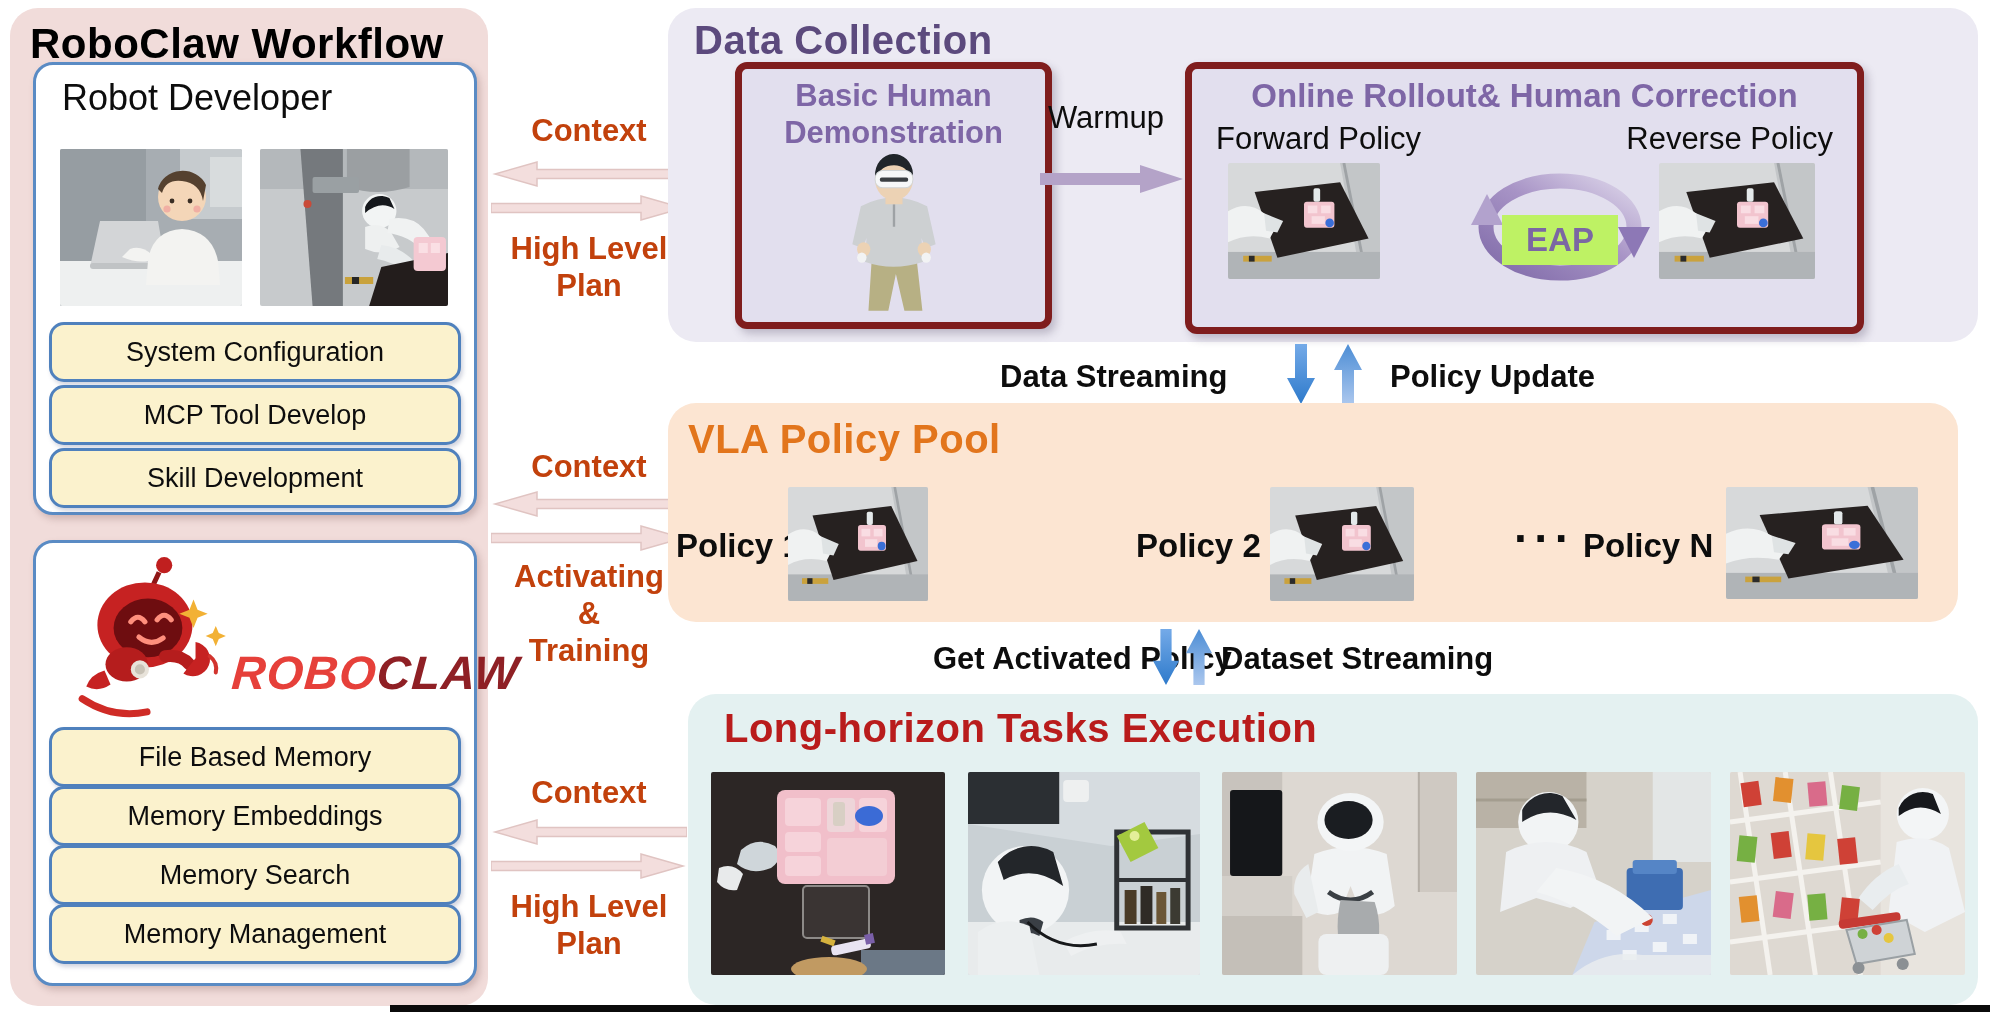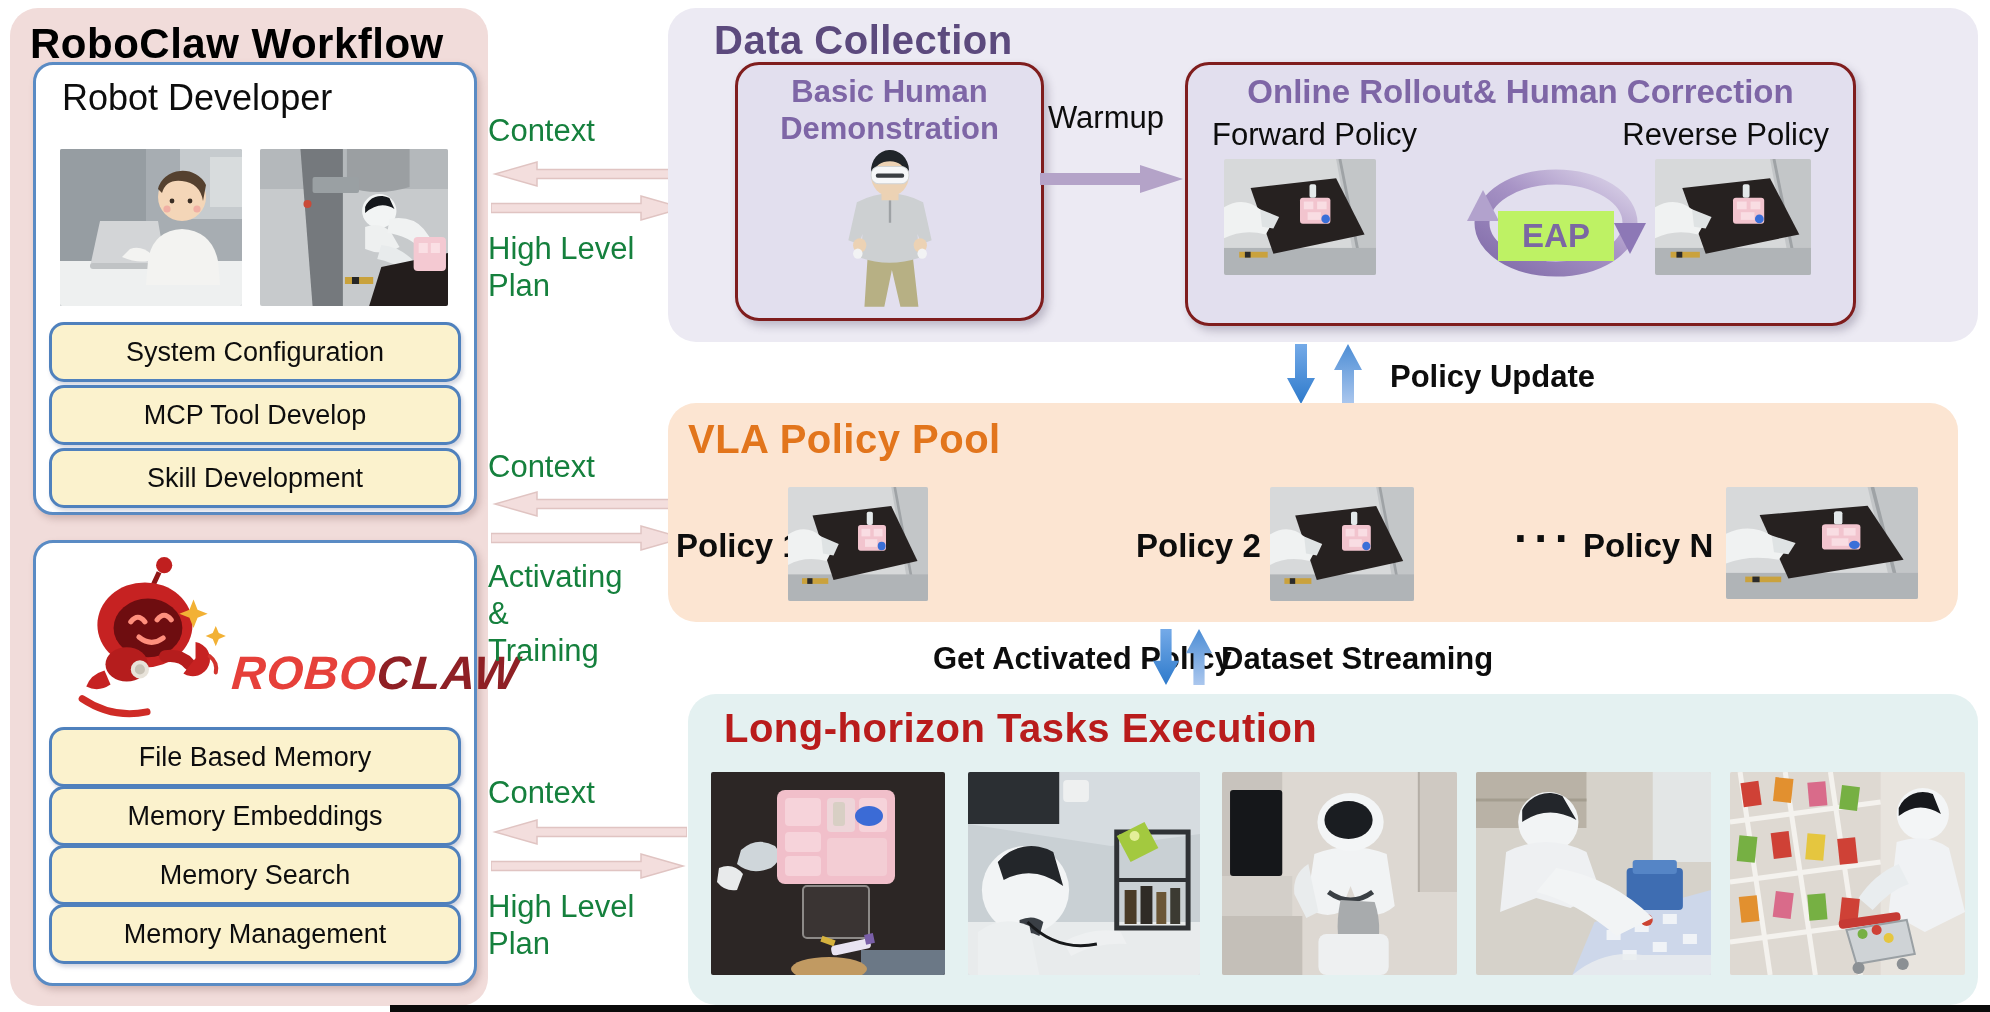--- a/index.html
+++ b/index.html
@@ -6,24 +6,24 @@
   .canvas{position:relative;width:1990px;height:1012px;overflow:hidden;background:#fff;
           font-family:"Liberation Sans",sans-serif;color:#0d0d0d;}
   .abs{position:absolute;}
   .panel{position:absolute;border-radius:28px;}
   .sec-title{position:absolute;font-weight:bold;font-size:40px;white-space:nowrap;letter-spacing:.5px;}
   .card{position:absolute;background:#fff;border:3px solid #5a8bc4;border-radius:20px;
         box-shadow:3px 4px 7px rgba(120,80,80,.28);}
   .btn{position:absolute;left:13px;right:13px;height:54px;background:#fbf2cd;border:3px solid #4f81bd;
        border-radius:15px;display:flex;align-items:center;justify-content:center;font-size:27px;
        color:#0d0d0d;box-shadow:2px 3px 4px rgba(90,100,140,.28);white-space:nowrap;}
-  .subbox{position:absolute;background:#e2dfee;border:3px solid #7f1d1d;border-radius:24px;
+  .subbox{position:absolute;background:#e2dfee;border:7px solid #7f1d1d;border-radius:12px;
           box-shadow:4px 5px 9px rgba(90,80,110,.32);}
-  .conn{position:absolute;left:488px;width:202px;font-weight:normal;font-size:31px;
-        line-height:37px;color:#15803d;}
+  .conn{position:absolute;left:488px;width:202px;text-align:center;font-weight:bold;font-size:31px;
+        line-height:37px;color:#c2410c;}
   .conn .clabel{position:absolute;left:0;right:0;white-space:pre-line;}
   .conn svg{position:absolute;left:3px;}
   .lbl{position:absolute;font-size:31px;white-space:nowrap;color:#0d0d0d;}
   .blbl{font-weight:bold;}
   .prel{white-space:pre-line;}
   .photo{position:absolute;display:block;border-radius:2px;}
   .wordmark{position:absolute;font-weight:bold;font-style:italic;font-size:47px;letter-spacing:1px;
             transform:skewX(-4deg);white-space:nowrap;}
   .wm-claw{color:#8f2025;}
   .wm-robo{color:#e6403a;}
@@ -326,21 +326,21 @@
       <path d="M196 9.5 H46 V2 L4 14 L46 26 V18.5 H196 Z" fill="#f3dedd" stroke="#e0c4c2" stroke-width="1.5"></path>
       </svg>
     <svg style="top:78px;" width="196" height="28" viewBox="0 0 196 28">
       <path d="M0 9.5 H150 V2 L192 14 L150 26 V18.5 H0 Z" fill="#f3dedd" stroke="#e0c4c2" stroke-width="1.5"></path>
       </svg>
     <div class="clabel" style="top:114px;">High Level
 Plan</div>
   </div>
 
   <div class="panel" style="left:668px;top:8px;width:1310px;height:334px;background:#eceaf3;">
-    <div class="sec-title" style="left:26px;top:10px;color:#5c4a7d;margin-left:20px;">Data Collection</div>
+    <div class="sec-title" style="left:26px;top:10px;color:#5c4a7d;">Data Collection</div>
 
     <div class="subbox" style="left:67px;top:54px;width:303px;height:253px;">
       <div class="lbl blbl prel" style="left:0;right:0;top:8px;text-align:center;font-size:31px;line-height:37px;color:#7e66a6;white-space:pre-line;position:absolute;">Basic Human
 Demonstration</div>
       <svg class="photo" style="left:50%;transform:translateX(-50%);top:84px;width:142px;height:164px;">
           <use href="#sym-vr"></use>
         </svg>
     </div>
 
     <div class="lbl" style="left:380px;top:92px;">Warmup</div>
@@ -360,20 +360,21 @@
         </svg>
       <svg class="abs" style="left:266px;top:92px;" width="205" height="134" viewBox="0 0 205 134">
         <ellipse cx="102" cy="66" rx="74" ry="46" fill="none" stroke="url(#gPA)" stroke-width="15"></ellipse>
         <polygon points="160,66 192,66 176,97" fill="#8d78b6"></polygon>
         <polygon points="13,64 45,64 29,33" fill="#b2a2cd"></polygon>
       </svg>
       <div class="eap-badge" style="left:310px;top:146px;width:116px;height:50px;">EAP</div>
     </div>
   </div>
 
+  <div class="lbl blbl" style="left:1000px;top:359px;">Data Streaming</div>
   <svg class="abs" style="left:1286px;top:342px;" width="30" height="64" viewBox="0 0 30 64">
       <path d="M9 2 h12 v34 h8 L15 62 L1 36 h8 Z" fill="url(#gBD)"></path>
     </svg>
   <svg class="abs" style="left:1333px;top:342px;" width="30" height="64" viewBox="0 0 30 64">
       <path d="M9 62 h12 V28 h8 L15 2 L1 28 h8 Z" fill="url(#gBU)"></path>
     </svg>
   <div class="lbl blbl" style="left:1390px;top:359px;">Policy Update</div>
 
   <div class="panel" style="left:668px;top:403px;width:1290px;height:219px;background:#fce5d2;">
     <div class="sec-title" style="left:20px;top:14px;color:#e2751c;">VLA Policy Pool</div>

